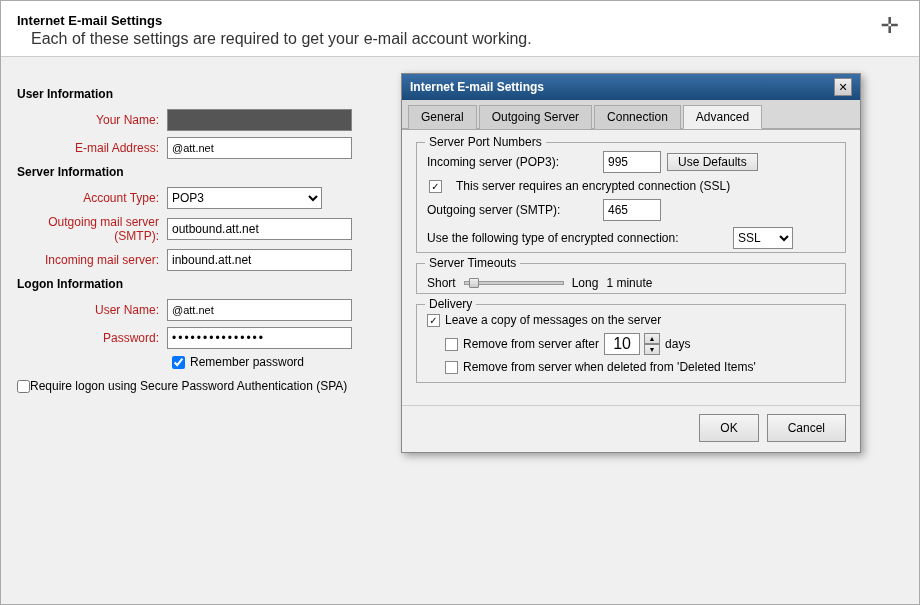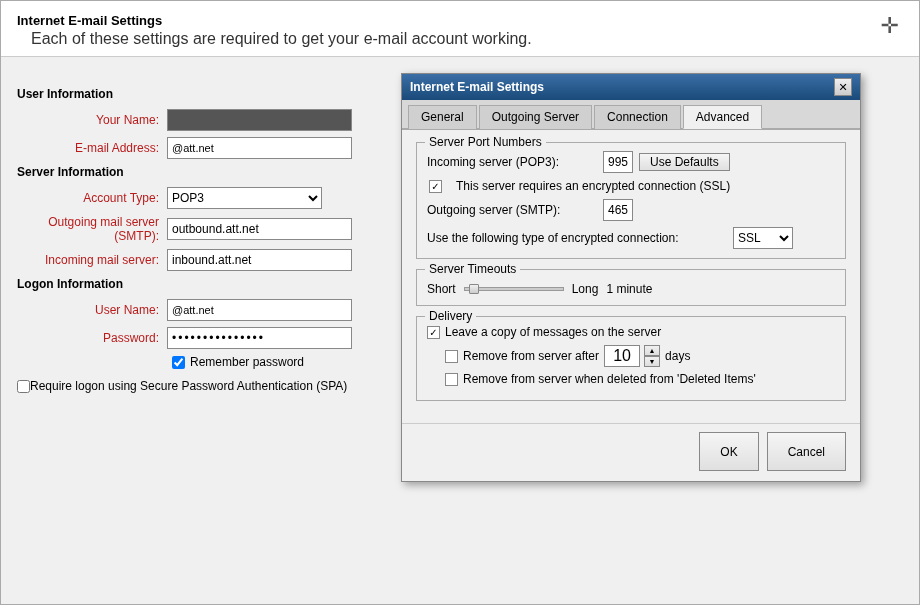--- a/index.html
+++ b/index.html
@@ -203,21 +203,21 @@
     }
 
     
     .dialog-body {
       padding: 12px 14px;
     }
 
     
     .section-box {
       border: 1px solid #aaa;
-      padding: 8px 10px 9px;
+      padding: 8px 10px 3px;
       margin-bottom: 10px;
       position: relative;
     }
 
     .section-box-legend {
       position: absolute;
       top: -8px;
       left: 8px;
       background: #f0f0f0;
       padding: 0 4px;
@@ -231,21 +231,21 @@
       margin-bottom: 6px;
       gap: 6px;
     }
 
     .port-label {
       font-size: 12px;
       min-width: 170px;
     }
 
     .port-input {
-      width: 30px;
+      width: 58px;
       height: 22px;
       border: 1px solid #888;
       background: #fff;
       padding: 0 4px;
       font-size: 12px;
     }
 
     .use-defaults-btn {
       height: 18px;
       padding: 0 10px;
@@ -364,21 +364,21 @@
     
     .dialog-footer {
       display: flex;
       justify-content: flex-end;
       gap: 8px;
       padding: 8px 14px 10px;
       border-top: 1px solid #ccc;
     }
 
     .footer-btn {
-      height: 39px;
+      height: 28px;
       padding: 0 20px;
       border: 1px solid #888;
       background: linear-gradient(to bottom, #f5f5f5, #e0e0e0);
       font-size: 12px;
       cursor: pointer;
     }
 
     .checkbox-small {
       width: 13px;
       height: 13px;

